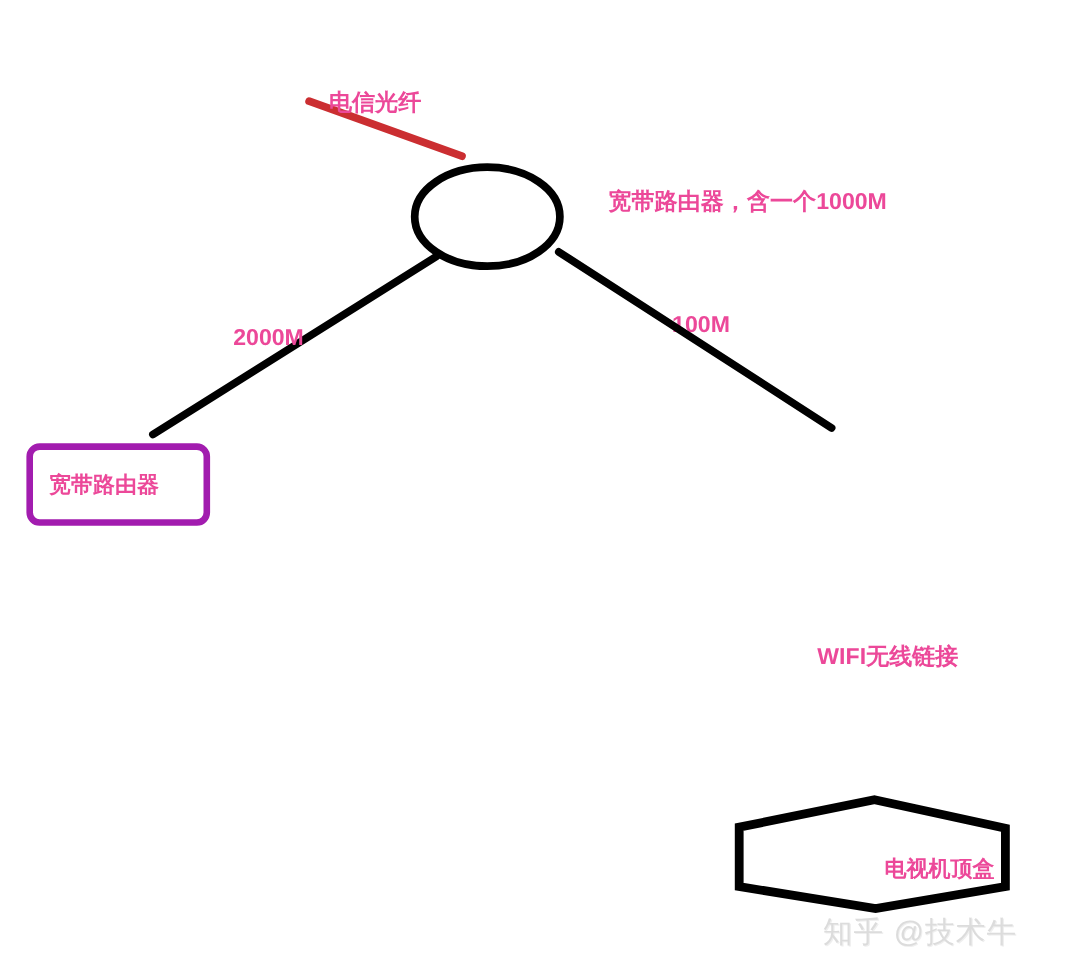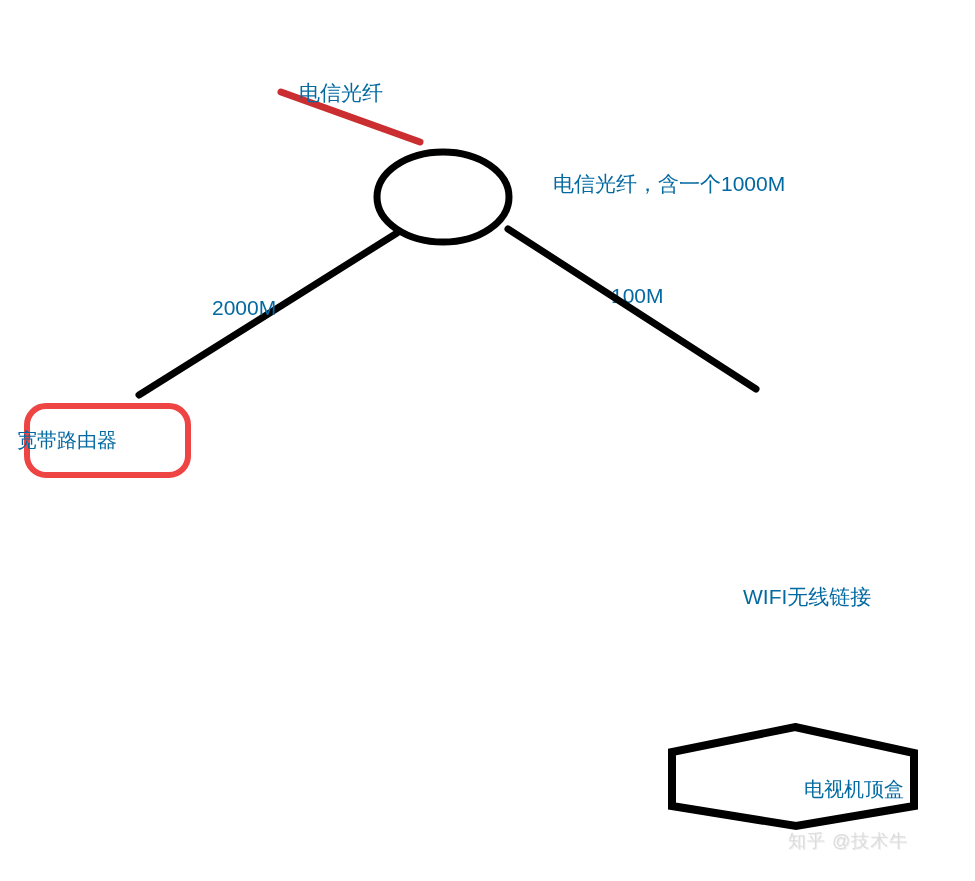--- a/index.html
+++ b/index.html
@@ -17,56 +17,56 @@
   }
   #shapes {
     position: absolute;
     left: 0;
     top: 0;
     z-index: 1;
     pointer-events: none;
   }
   .label {
     position: absolute;
-    color: #0369a1;
-    font-weight: 400;
+    color: #ec4899;
+    font-weight: 700;
     white-space: nowrap;
     z-index: 2;
   }
   .lbl-fiber     { left: 299px; top: 79px;  font-size: 21px; }
   .lbl-modemnote { left: 553px; top: 166px; font-size: 21px; line-height: 36px; }
   .lbl-1000m     { left: 212px; top: 296px; font-size: 21px; }
   .lbl-100m      { left: 611px; top: 284px; font-size: 21px; z-index: 0; }
   .lbl-wifi      { left: 727px; top: 583px; font-size: 21px; margin-left: 16px; }
   .lbl-stb       { left: 672px; top: 776px; width: 244px; font-size: 20px;
                    text-align: right; transform: translateX(-12px); }
   .node-box {
     position: absolute;
-    border: 6px solid #ef4444;
-    border-radius: 22px;
+    border: 6px solid #a21caf;
+    border-radius: 12px;
     background: #ffffff;
     box-sizing: border-box;
     display: flex;
     align-items: center;
-    justify-content: flex-start;
+    justify-content: center;
     z-index: 2;
   }
   .box-broadband { left: 24px;  top: 403px; width: 167px; height: 75px; }
   .box-iptv      { left: 680px; top: 398px; width: 168px; height: 78px; }
   .node-box .label {
     position: static;
     font-size: 20px;
   }
   .box-broadband .label { transform: translateX(-13px); }
   .box-iptv .label      { transform: translateX(15px); }
   .watermark {
     position: absolute;
-    left: 788px;
+    left: 748px;
     top: 829px;
-    font-size: 18px;
+    font-size: 27px;
     letter-spacing: 1px;
     color: #dcdcdc;
     text-shadow: 1px 1px 0 #efefef;
     white-space: nowrap;
     z-index: 2;
   }
 </style>
 </head>
 <body>
 
@@ -81,21 +81,21 @@
     <line x1="508" y1="229" x2="756" y2="389" stroke="#000000" stroke-width="7" stroke-linecap="round"></line>
 
     <ellipse cx="443" cy="197" rx="66" ry="45" fill="#ffffff" stroke="#000000" stroke-width="7"></ellipse>
 
     <polygon points="795,727 914,753 914,806 796,826 672,806 672,752" fill="#ffffff" stroke="#000000" stroke-width="8" stroke-linejoin="miter"></polygon>
   </svg>
 
   <div class="label lbl-fiber">电信光纤</div>
 
   <div class="label lbl-modemnote">
-    <div>电信光纤，含一个1000M</div>
+    <div>宽带路由器，含一个1000M</div>
   </div>
 
   <div class="label lbl-1000m">2000M</div>
 
   <div class="label lbl-100m">100M</div>
 
   <div class="label lbl-wifi">WIFI无线链接</div>
 
   <div class="node-box box-broadband">
     <span class="label">宽带路由器</span>

